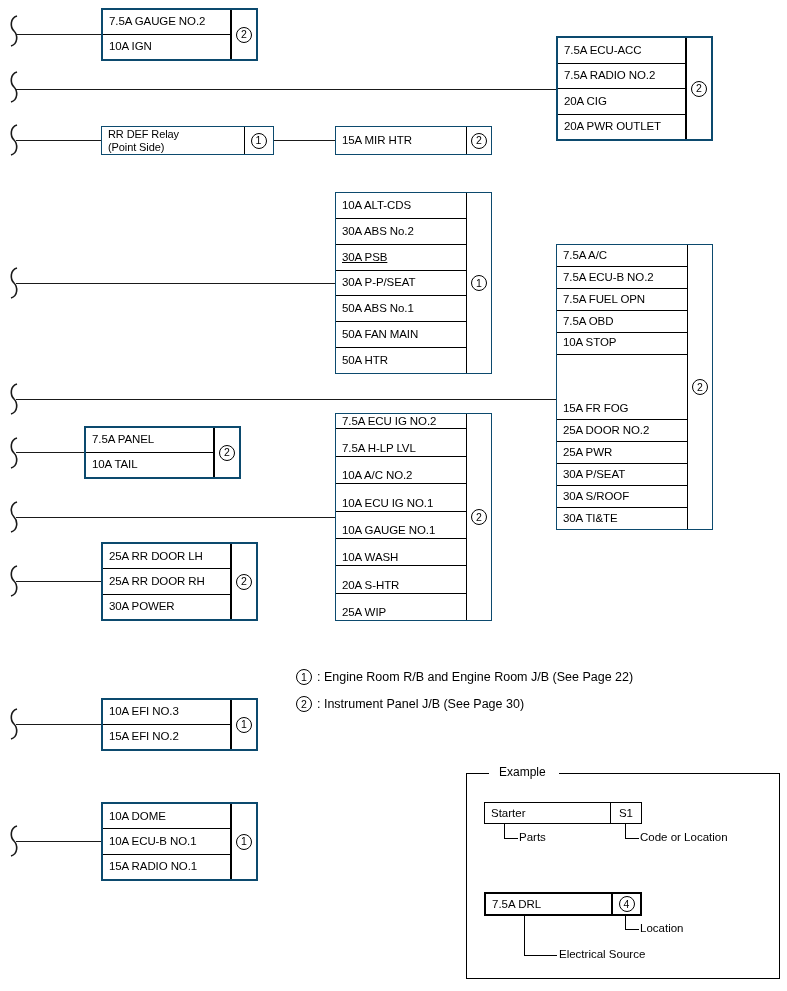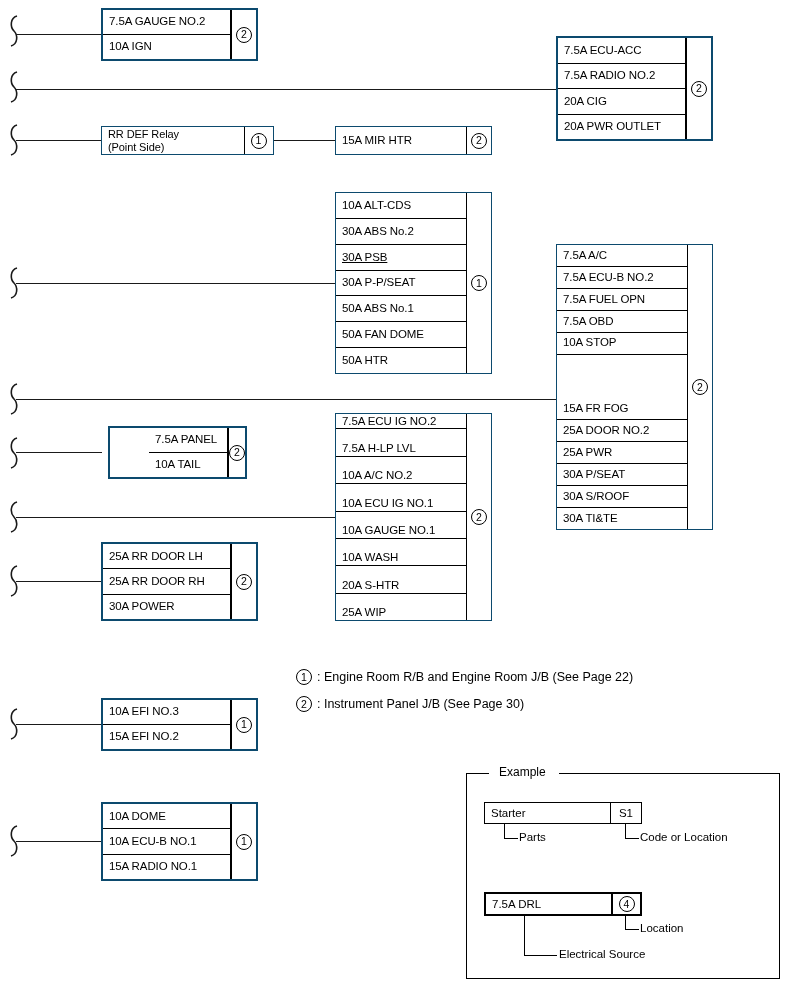--- a/index.html
+++ b/index.html
@@ -236,21 +236,21 @@
     </div>
   </div>
 
   <div class="block thin" style="left:335px; top:192px; width:157px; height:182px;">
     <div class="rows" style="width:131px; border-right-width:1.5px;">
       <div class="row" style="height:26px;">10A ALT-CDS</div>
       <div class="row" style="height:26px;">30A ABS No.2</div>
       <div class="row" style="height:26px;text-decoration:underline;">30A PSB</div>
       <div class="row" style="height:26px;">30A P-P/SEAT</div>
       <div class="row" style="height:26px;">50A ABS No.1</div>
-      <div class="row" style="height:26px;">50A FAN DOME</div>
+      <div class="row" style="height:26px;">50A FAN MAIN</div>
       <div class="row" style="height:25px;">50A HTR</div>
     </div>
     <div class="loccol" style="width:24px;">
       <span class="circnum">1</span>
     </div>
   </div>
 
   <div class="block thin" style="left:556px; top:244px; width:157px; height:286px;">
     <div class="rows" style="width:131px; border-right-width:1.5px;">
       <div class="row" style="height:26px;">7.5A A/C</div>
@@ -263,21 +263,21 @@
       <div class="row" style="height:26px;">25A PWR</div>
       <div class="row" style="height:26px;">30A P/SEAT</div>
       <div class="row" style="height:26px;">30A S/ROOF</div>
       <div class="row" style="height:25px;">30A TI&amp;TE</div>
     </div>
     <div class="loccol" style="width:24px;">
       <span class="circnum">2</span>
     </div>
   </div>
 
-  <div class="block" style="left:108px; top:426px; width:139px; height:53px;padding-left:39px;">
+  <div class="block" style="left:84px; top:426px; width:157px; height:53px;">
     <div class="rows" style="width:129px;">
       <div class="row" style="height:26px;">7.5A PANEL</div>
       <div class="row" style="height:25px;">10A TAIL</div>
     </div>
     <div class="loccol" style="width:24px;">
       <span class="circnum">2</span>
     </div>
   </div>
 
   <div class="block thin" style="left:335px; top:413px; width:157px; height:208px;">

